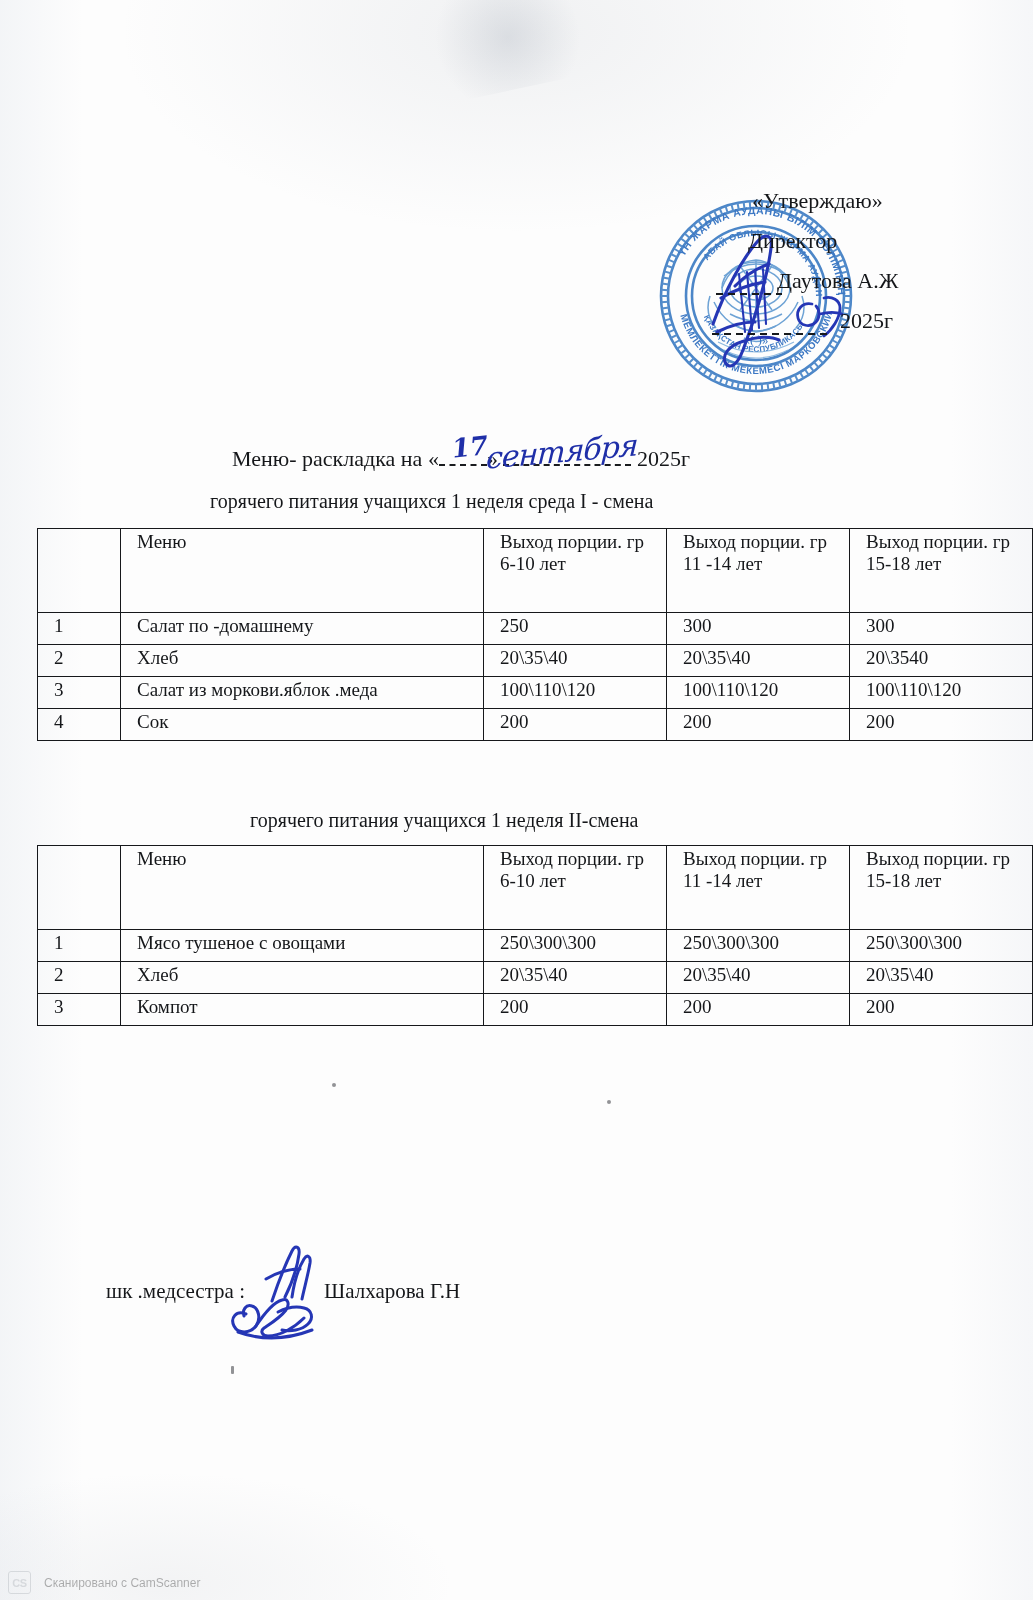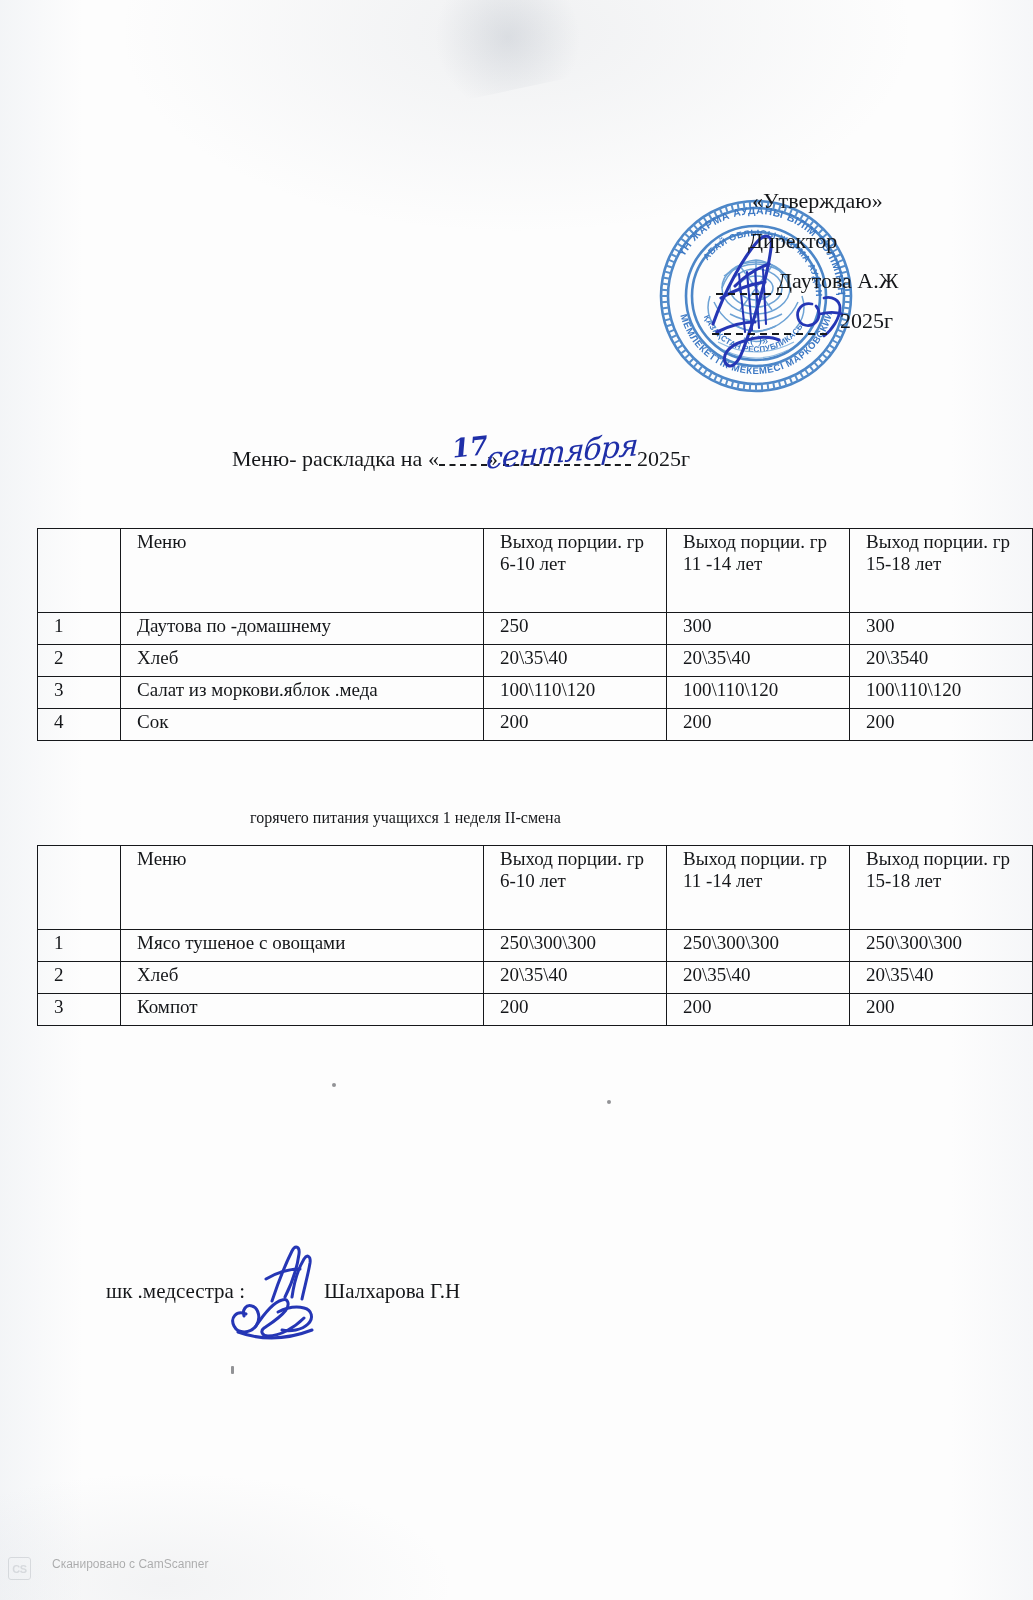--- a/index.html
+++ b/index.html
@@ -83,21 +83,21 @@
   }
   .sub-title-1 {
     position: absolute;
     left: 210px; top: 490px;
     font-size: 20px;
     white-space: nowrap;
   }
   .sub-title-2 {
     position: absolute;
     left: 250px; top: 809px;
-    font-size: 16px;
+    font-size: 20px;
     white-space: nowrap;
   }
 
   
   .hw-date {
     position: absolute;
     left: 452px; top: 432px;
     color: #1f2fa8;
     font-family: "DejaVu Serif", serif;
     font-style: italic;
@@ -159,24 +159,24 @@
     align-items: flex-end;
     height: 42px;
   }
   .sign-role { width: 218px; white-space: nowrap; }
   .sign-name { white-space: nowrap; }
 
   
   .cs-footer {
     position: absolute;
     left: 8px;
-    bottom: 20px;
+    bottom: 6px;
     display: flex;
-    align-items: flex-start;
-    gap: 21px;
+    align-items: center;
+    gap: 13px;
     opacity: 0.30;
   }
   .cs-badge {
     width: 21px; height: 21px;
     border: 1.6px solid #9aa0a8;
     border-radius: 3px;
     display: flex; align-items: center; justify-content: center;
     font-family: "Liberation Sans", sans-serif;
     font-size: 11px;
     font-weight: bold;
@@ -400,35 +400,36 @@
 
   <div class="doc-title">
     <span>Меню- раскладка на</span>
     <span>«</span><span class="dash-fill" style="width:48px;"></span><span>»</span>
     <span class="dash-fill" style="width:128px;"></span>
     <span>2025г</span>
   </div>
   <div class="hw-date">17</div>
   <div class="hw-month">сентября</div>
 
+  <div class="sub-title-1">горячего питания  учащихся   1 неделя  среда I - смена</div>
 
   <table class="menu-table" id="table1">
     <thead>
       <tr class="hdr-row">
         <th class="c-num"></th>
         <th class="c-menu th-menu">Меню</th>
         <th class="c-p1">Выход порции. гр 6-10 лет</th>
         <th class="c-p2">Выход порции. гр 11 -14 лет</th>
         <th class="c-p3">Выход порции. гр 15-18 лет</th>
       </tr>
     </thead>
     <tbody>
       <tr class="body-row">
         <td>1</td>
-        <td>Даутова по -домашнему</td>
+        <td>Салат по -домашнему</td>
         <td>250</td>
         <td>300</td>
         <td>300</td>
       </tr>
       <tr class="body-row">
         <td>2</td>
         <td>Хлеб</td>
         <td>20\35\40</td>
         <td>20\35\40</td>
         <td>20\3540</td>

